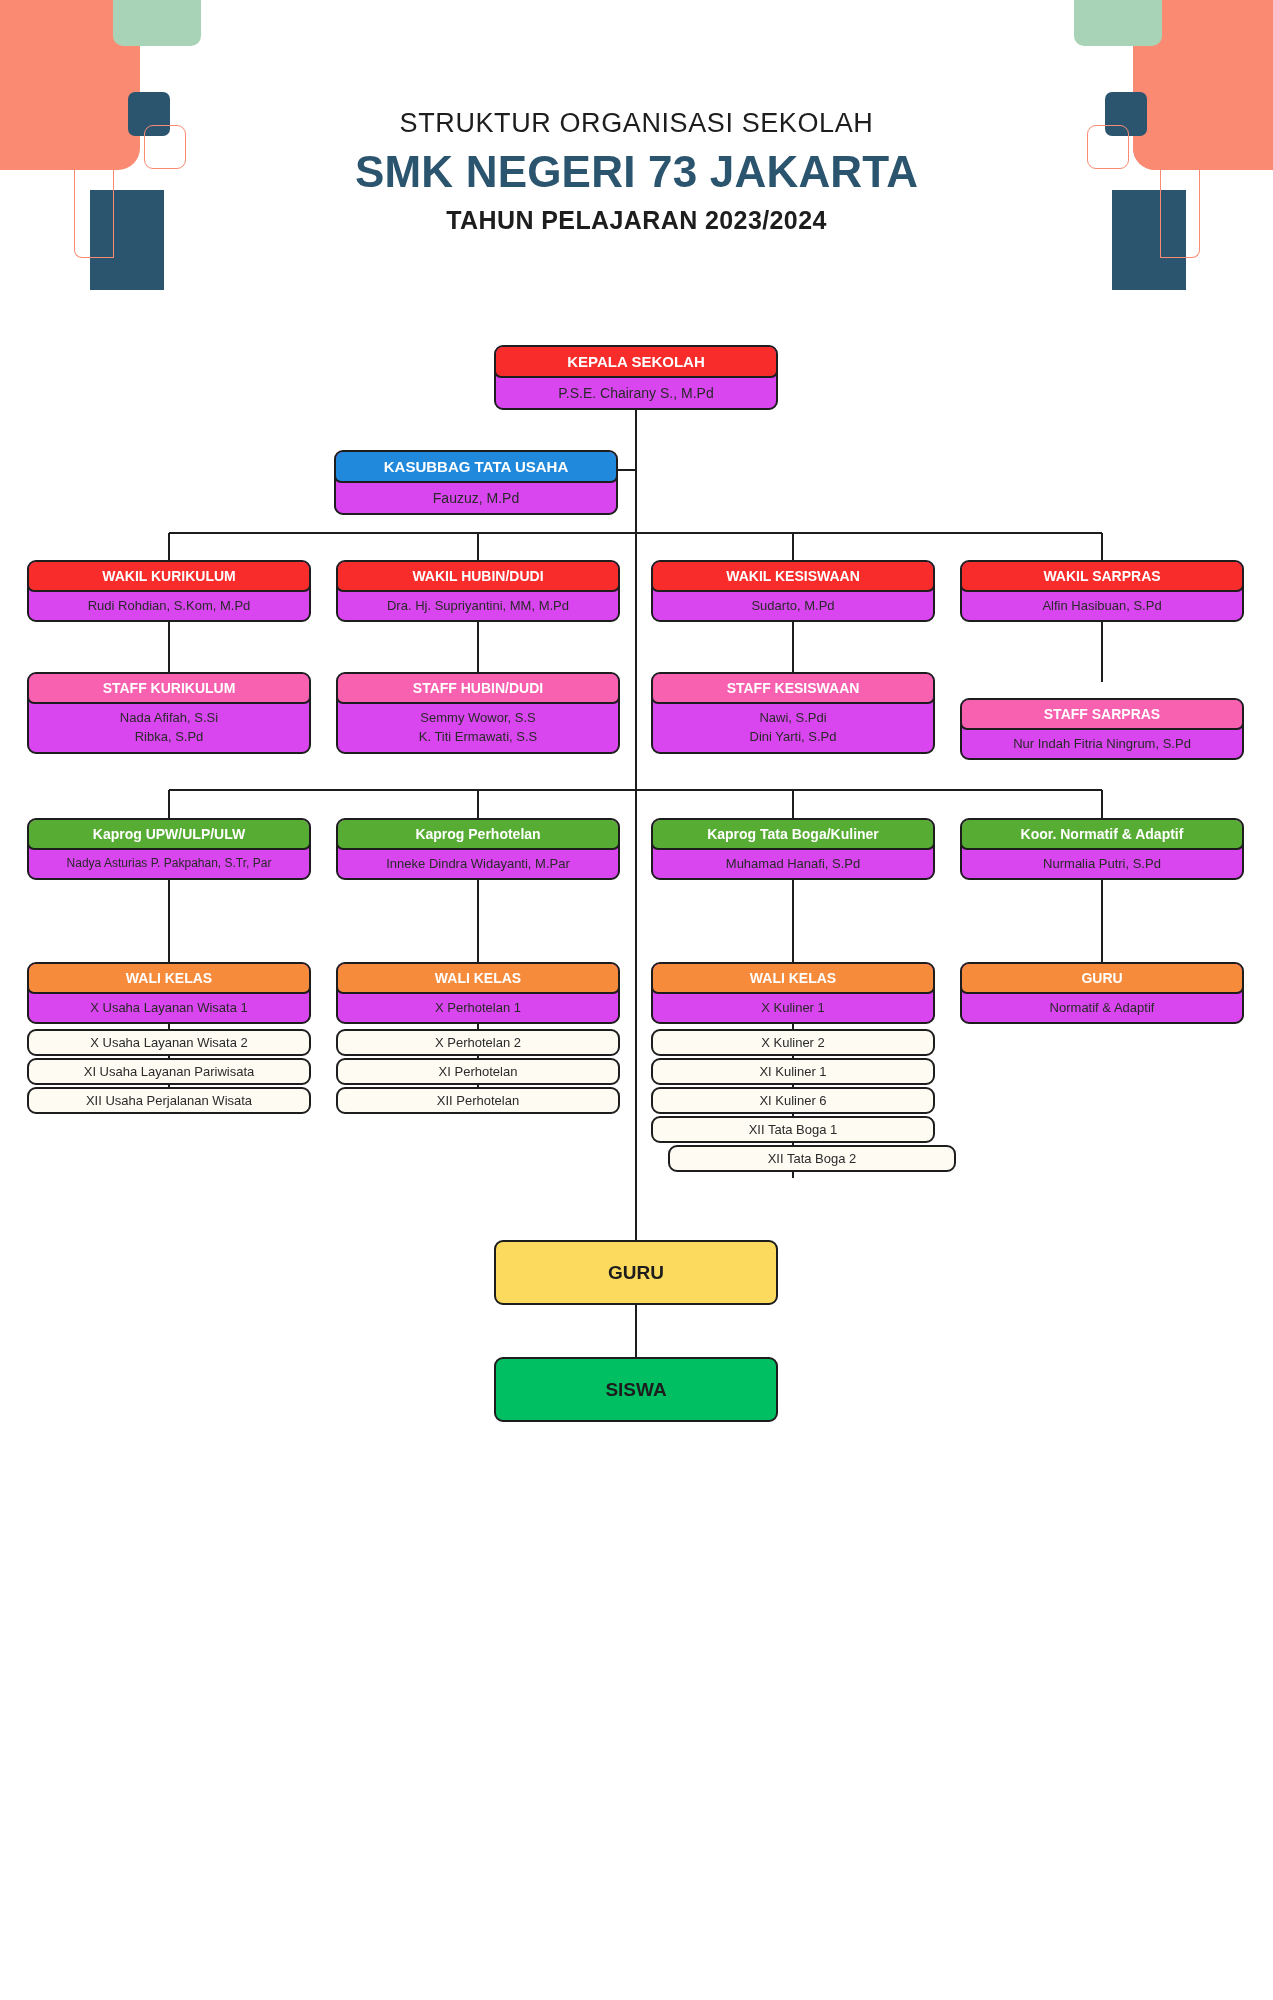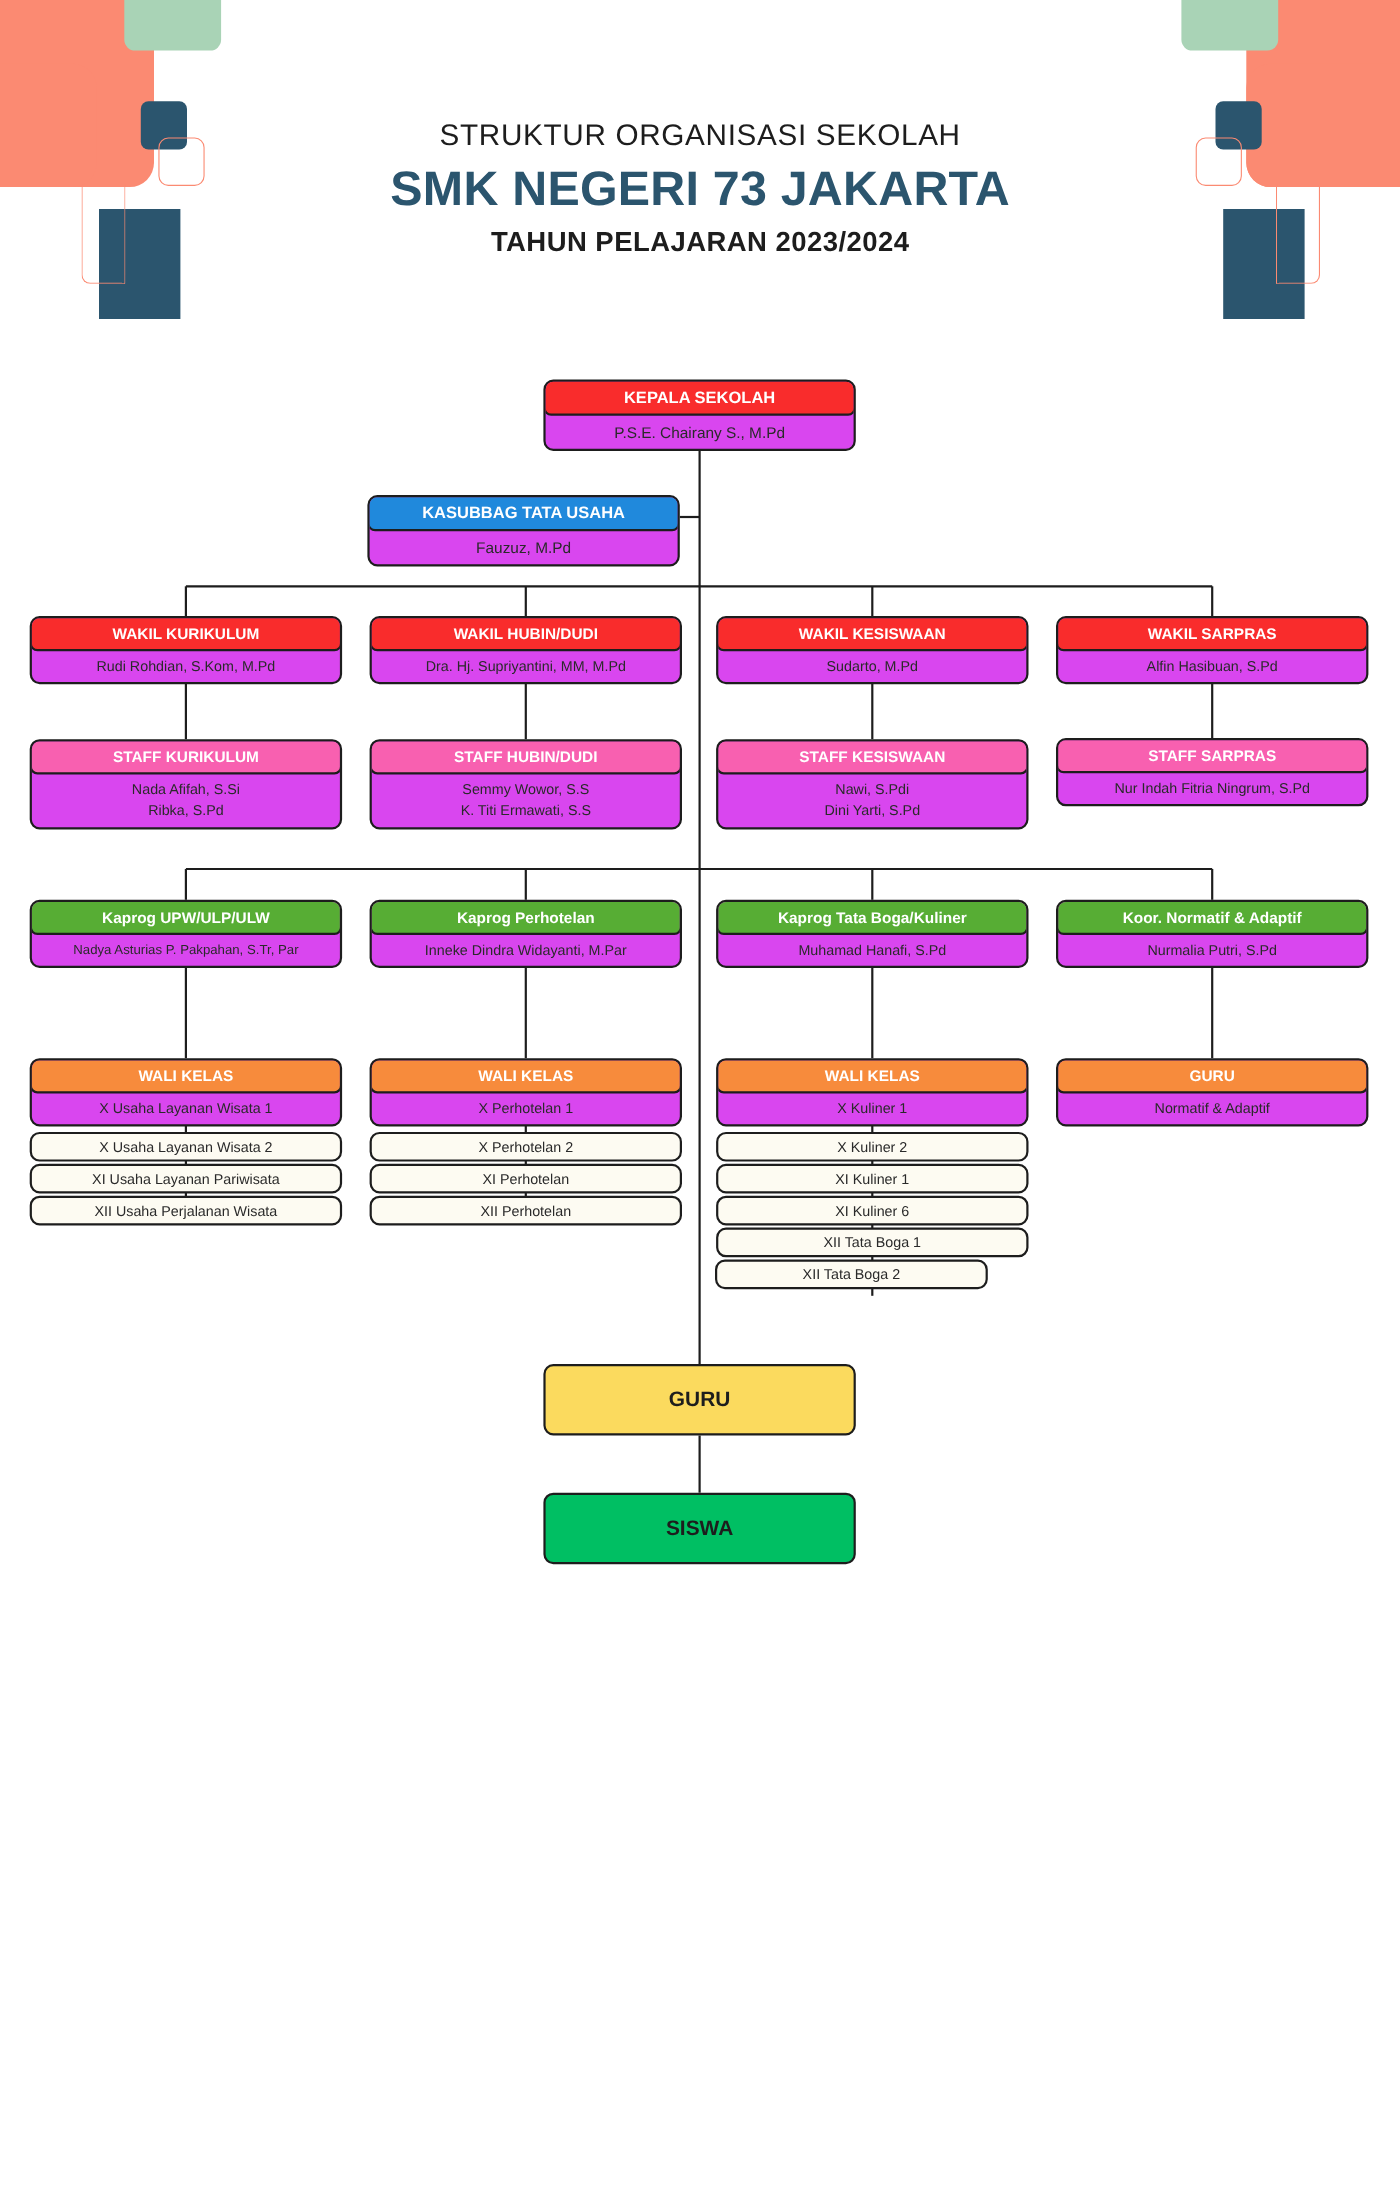--- a/index.html
+++ b/index.html
@@ -221,21 +221,21 @@
   </div>
 
   <div class="node" style="left:651px; top:672px; width:284px; height:82px;">
     <div class="hdr hdr-pink" style="font-size:14px;">STAFF KESISWAAN</div>
     <div class="body" style="font-size:13px;">
       <div>Nawi, S.Pdi</div>
       <div>Dini Yarti, S.Pd</div>
     </div>
   </div>
 
-  <div class="node" style="left:960px; top:671px; width:284px; height:62px;">
+  <div class="node" style="left:960px; top:698px; width:284px; height:62px;">
     <div class="hdr hdr-pink" style="font-size:14px;">STAFF SARPRAS</div>
     <div class="body" style="font-size:13px;">
       <div>Nur Indah Fitria Ningrum, S.Pd</div>
     </div>
   </div>
 
   <div class="node" style="left:27px; top:818px; width:284px; height:62px;">
     <div class="hdr hdr-green" style="font-size:14px;">Kaprog UPW/ULP/ULW</div>
     <div class="body" style="font-size:12px;">
       <div>Nadya Asturias P. Pakpahan, S.Tr, Par</div>
@@ -286,21 +286,21 @@
   <div class="node" style="left:651px; top:962px; width:284px; height:62px;">
     <div class="hdr hdr-orange" style="font-size:14px;">WALI KELAS</div>
     <div class="body" style="font-size:13px;">
       <div>X Kuliner 1</div>
     </div>
   </div>
   <div class="chip" style="left:651px; top:1029px; width:284px; height:27px; font-size:13px;">X Kuliner 2</div>
   <div class="chip" style="left:651px; top:1058px; width:284px; height:27px; font-size:13px;">XI Kuliner 1</div>
   <div class="chip" style="left:651px; top:1087px; width:284px; height:27px; font-size:13px;">XI Kuliner 6</div>
   <div class="chip" style="left:651px; top:1116px; width:284px; height:27px; font-size:13px;">XII Tata Boga 1</div>
-  <div class="chip" style="left:650px; top:1145px; width:248px; height:27px; font-size:13px;">XII Tata Boga 2</div>
+  <div class="chip" style="left:668px; top:1145px; width:288px; height:27px; font-size:13px;">XII Tata Boga 2</div>
 
   <div class="node" style="left:960px; top:962px; width:284px; height:62px;">
     <div class="hdr hdr-orange" style="font-size:14px;">GURU</div>
     <div class="body" style="font-size:13px;">
       <div>Normatif &amp; Adaptif</div>
     </div>
   </div>
 
   <div class="solo solo-yellow" style="left:494px; top:1240px; width:284px; height:65px; font-size:19px;">GURU</div>
 

